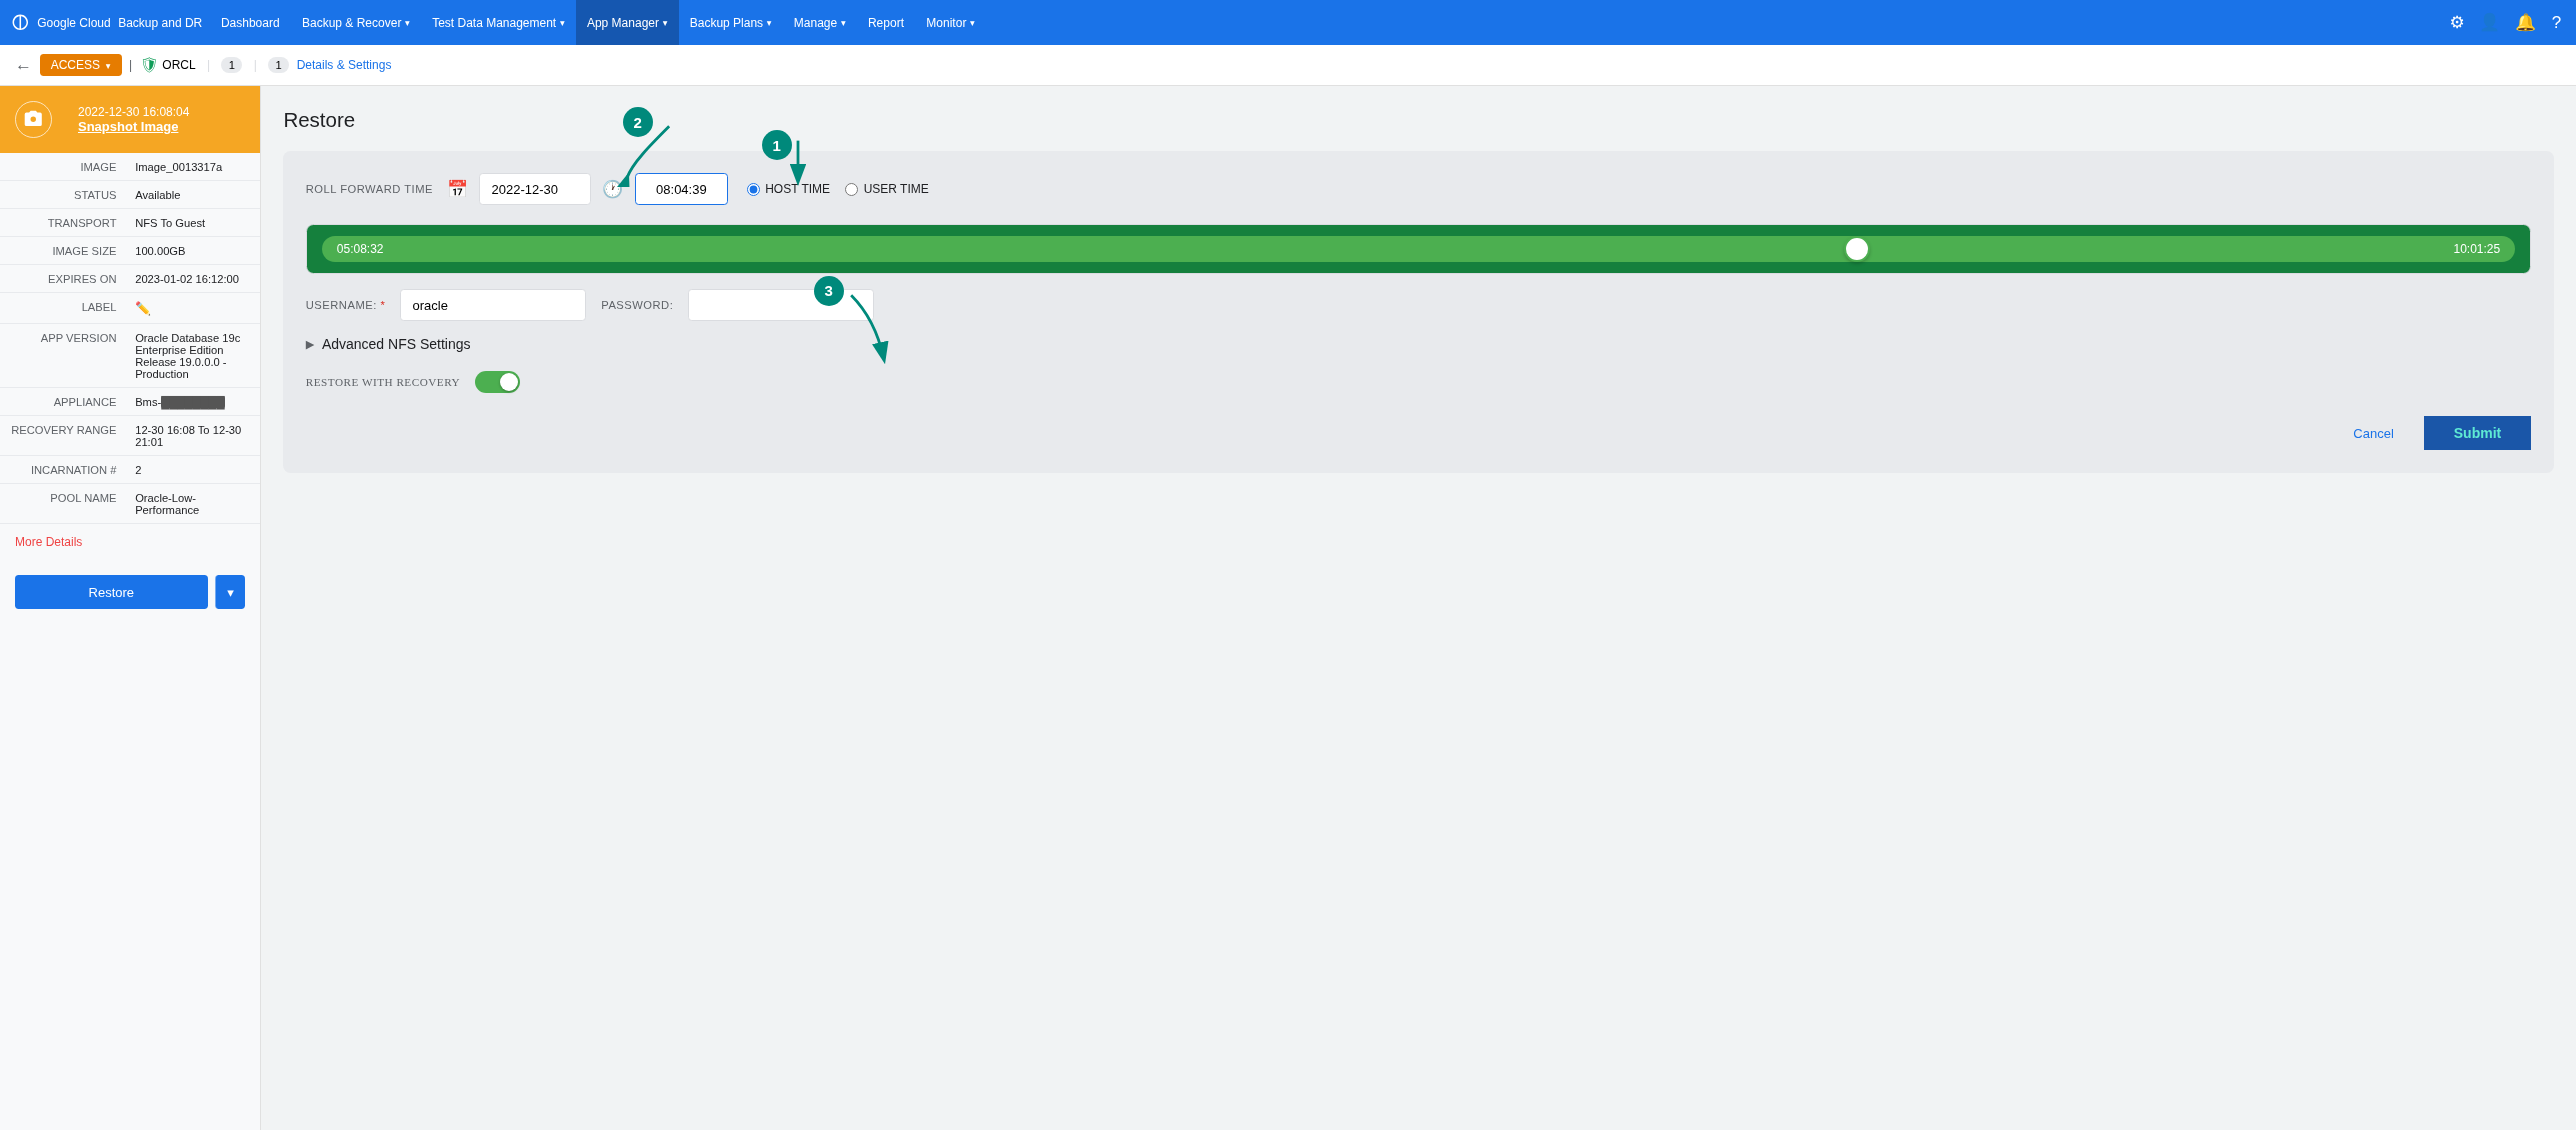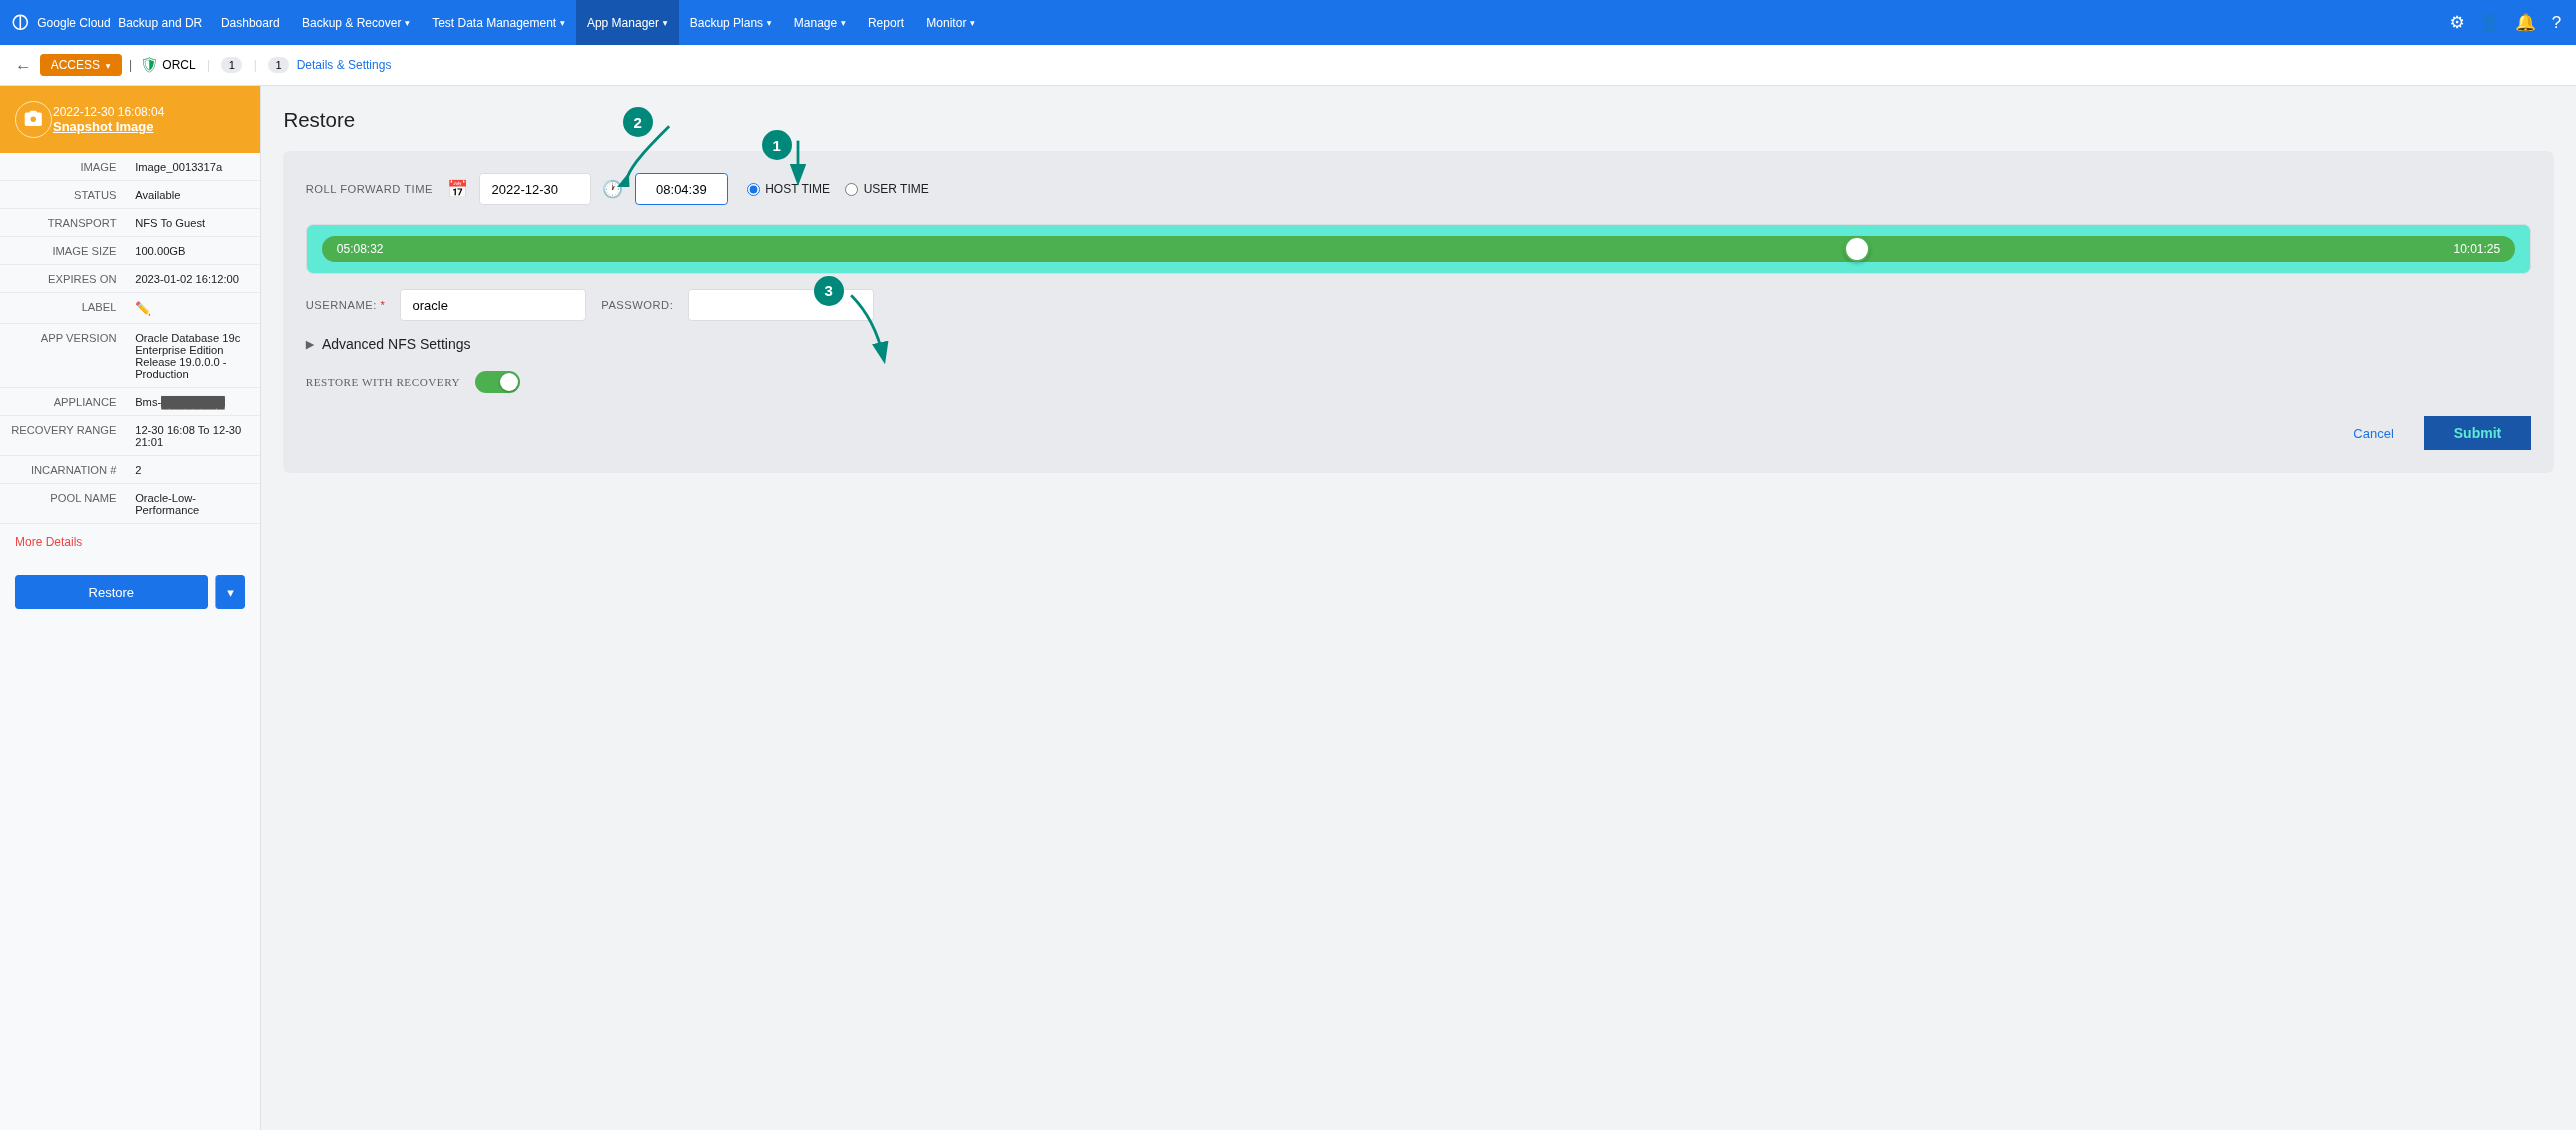--- a/index.html
+++ b/index.html
@@ -105,21 +105,21 @@
       border-right: 0.9px solid #e0e0e0;
       overflow-y: auto;
       flex-shrink: 0;
     }
     .snapshot-header {
       background: #f5a623;
       padding: 15px;
       color: white;
       display: flex;
       align-items: center;
-      gap: 1px;
+      gap: 26px;
     }
     .snapshot-icon {
       width: 37px;
       height: 37px;
       border: 1.9px solid rgba(255,255,255,0.7);
       border-radius: 50%;
       display: flex;
       align-items: center;
       justify-content: center;
       font-size: 17px;
@@ -249,21 +249,21 @@
       display: flex;
       align-items: center;
       justify-content: center;
       font-size: 15px;
       font-weight: 700;
       pointer-events: none;
     }
 
     
     .timeline-container {
-      background: #5eead4;
+      background: #15803d;
       border: 0.9px solid #dadce0;
       border-radius: 7.5px;
       padding: 11.2px 15px;
       margin-bottom: 15px;
       position: relative;
     }
     .timeline-track {
       width: 100%;
       height: 26px;
       background: #4caf50;

